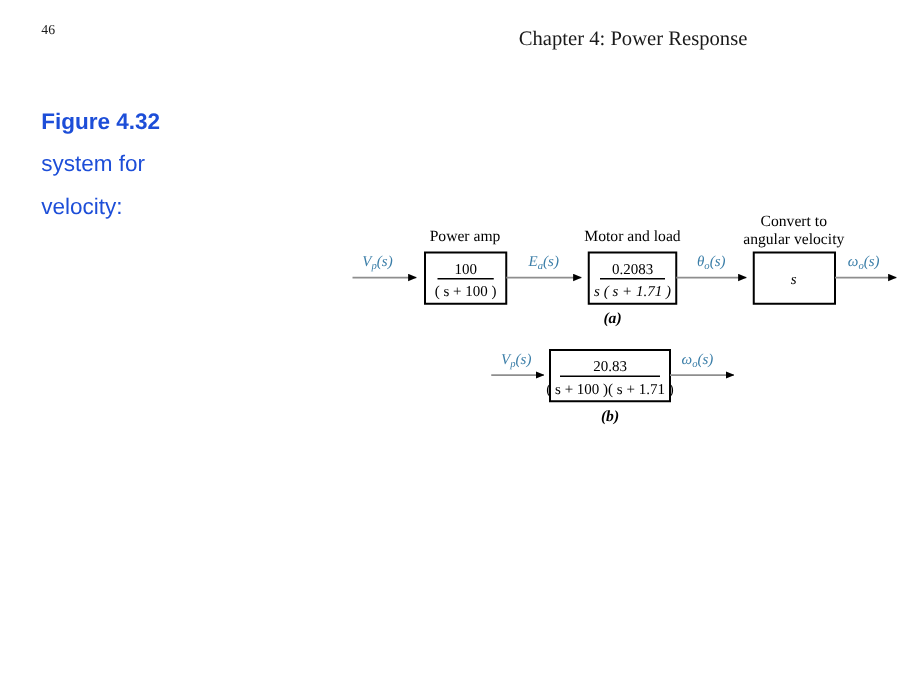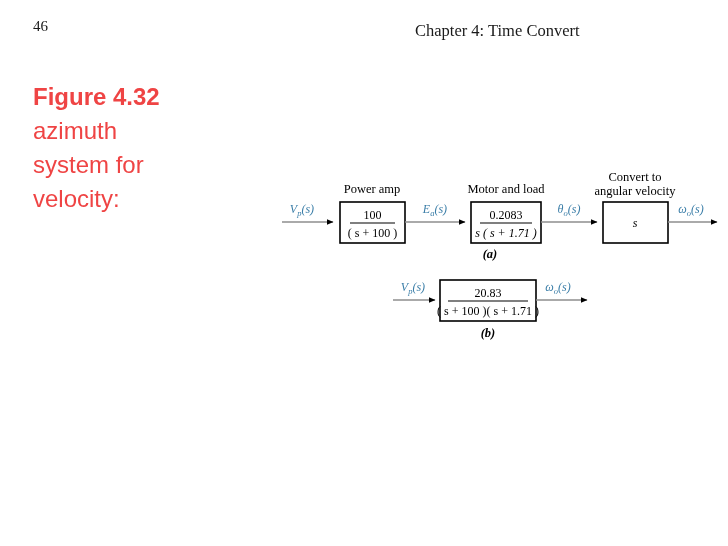--- a/index.html
+++ b/index.html
@@ -20,21 +20,21 @@
     inset: 0;
     background: #ffffff;
   }
 
   
   #page-number {
     position: absolute;
     left: 33px;
     top: 19px;
     font-family: "Liberation Serif", serif;
-    font-size: 15px;
+    font-size: 11px;
     line-height: 1;
     color: #1a1a1a;
   }
   #header-title {
     position: absolute;
     left: 415px;
     top: 23px;
     font-family: "Liberation Serif", serif;
     font-size: 16.5px;
     line-height: 1;
@@ -42,23 +42,23 @@
     white-space: nowrap;
   }
 
   
   #caption {
     position: absolute;
     left: 33px;
     top: 80px;
     width: 250px;
     font-family: "Liberation Sans", sans-serif;
-    font-size: 24px;
+    font-size: 18px;
     line-height: 34px;
-    color: #ef4444;
+    color: #1d4ed8;
   }
   #caption .ln { display: block; white-space: nowrap; }
   #caption .b { font-weight: bold; }
   #caption .fig { font-weight: bold; }
 
   
   #figure {
     position: absolute;
     left: 280px;
     top: 150px;
@@ -66,25 +66,24 @@
     height: 200px;
   }
   #figure svg { display: block; }
 </style>
 </head>
 <body>
 
 <div class="slide">
 
   <div id="page-number">46</div>
-  <div id="header-title">Chapter 4: Time Convert</div>
+  <div id="header-title">Chapter 4: Power Response</div>
 
   <div id="caption">
     <span class="ln fig">Figure 4.32</span>
-    <span class="ln">azimuth</span>
     <span class="ln">system for</span>
     <span class="ln">velocity:</span>
   </div>
 
   <div id="figure">
     <svg width="440" height="200" viewBox="0 0 440 200" xmlns="http://www.w3.org/2000/svg">
       <defs>
         <marker id="arrowhead" markerWidth="7" markerHeight="7" refX="6.5" refY="3" orient="auto" markerUnits="userSpaceOnUse">
           <path d="M0,0 L7,3 L0,6 z" fill="#000000"></path>
         </marker>

